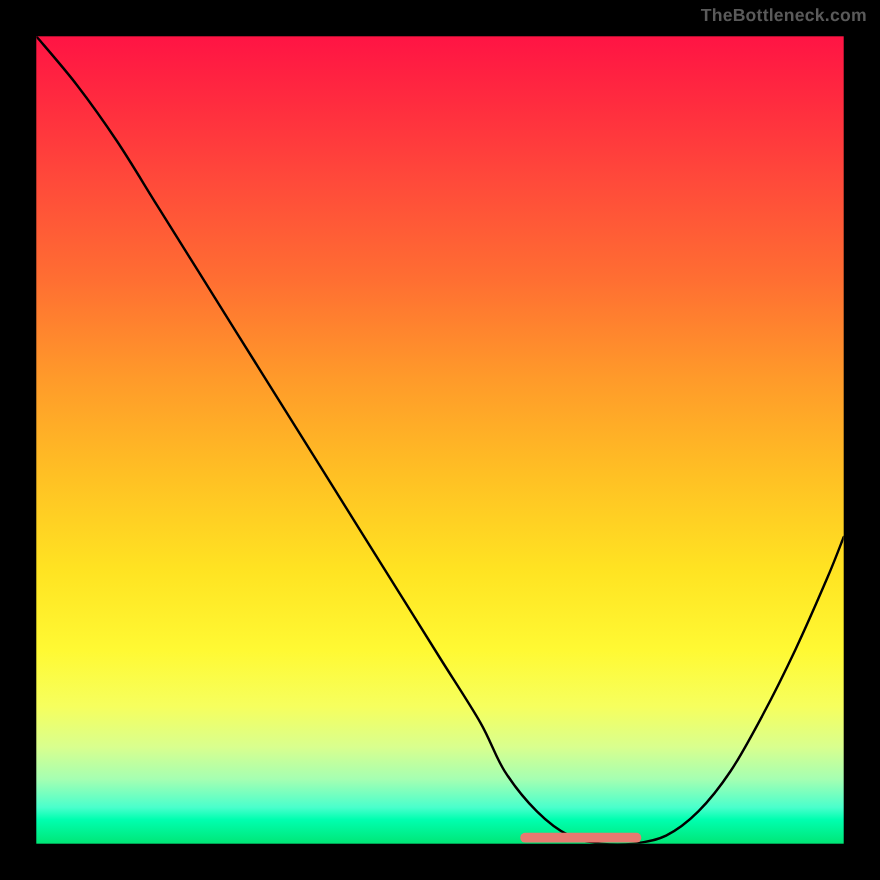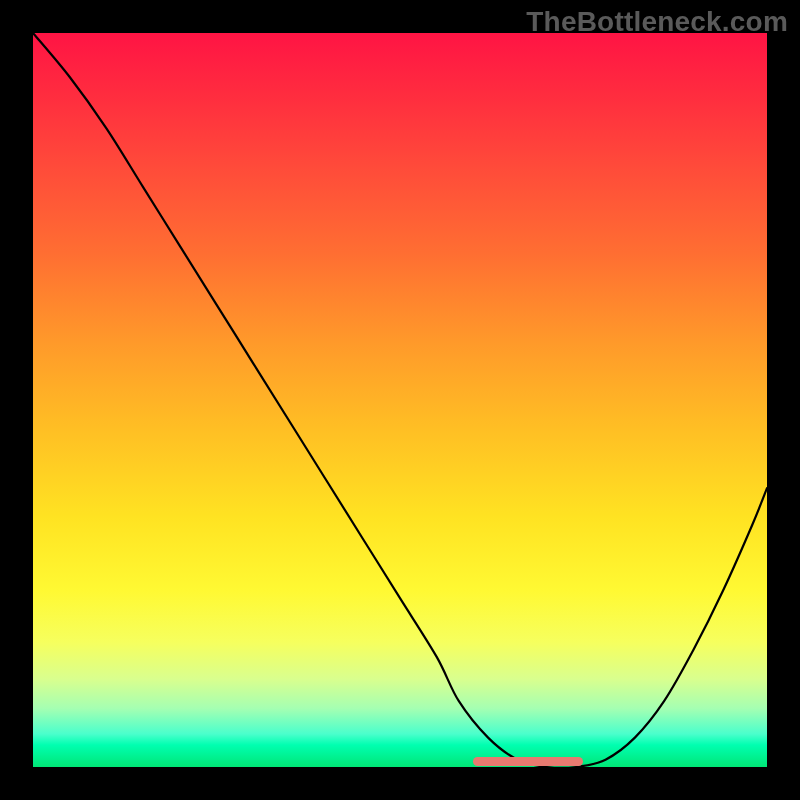--- a/index.html
+++ b/index.html
@@ -37,21 +37,21 @@
     position: absolute;
     left: 0; top: 0;
     width: 100%; height: 100%;
     pointer-events: none;
   }
   .watermark {
     position: absolute;
     top: 6px;
     right: 12px;
     font-family: Arial, Helvetica, sans-serif;
-    font-size: 28px;
+    font-size: 16px;
     font-weight: 600;
     color: #5a5a5a;
     letter-spacing: 0.2px;
     user-select: none;
   }
   .flat-marker {
     position: absolute;
     height: 9px;
     background: #e77a70;
     border-radius: 5px;

